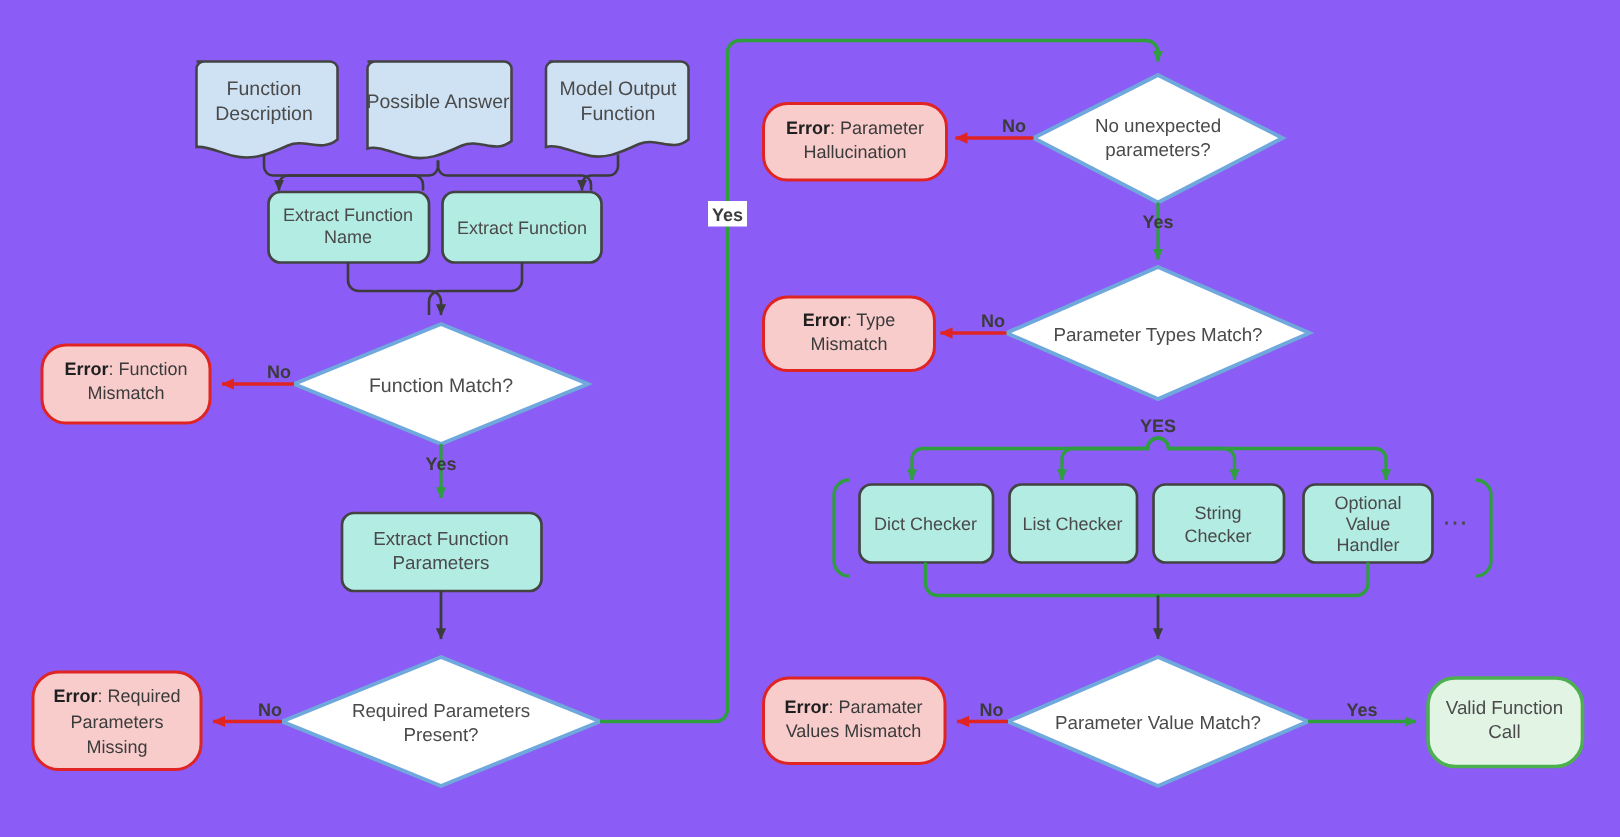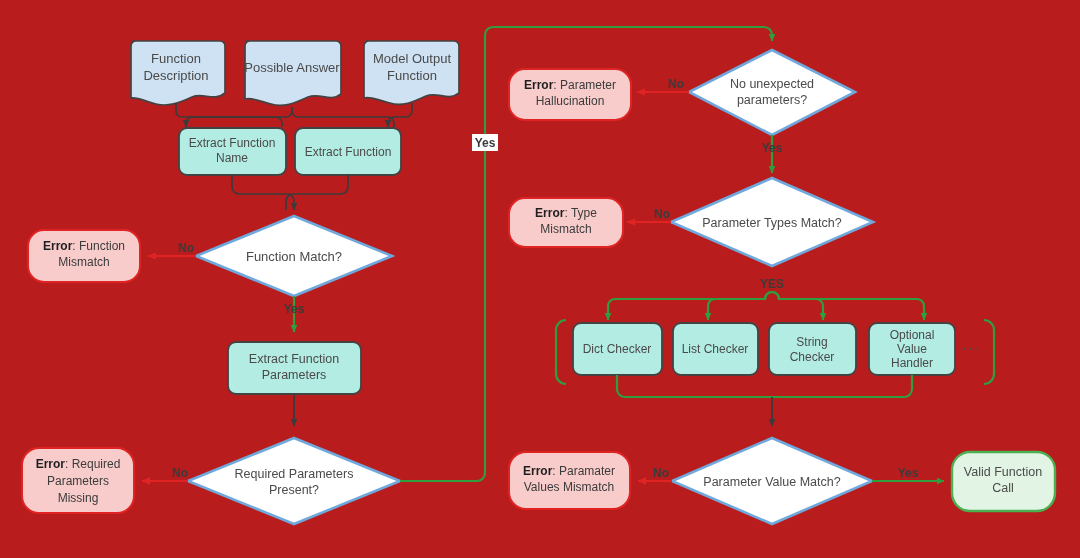--- a/index.html
+++ b/index.html
@@ -1,16 +1,16 @@
 <!DOCTYPE html>
 <html><head>
 <meta charset="utf-8">
 <style>
   html,body{margin:0;padding:0;background:#ffffff;}
-  #stage{position:relative;width:1080px;height:558px;background:#b91c1c;
+  #stage{position:relative;width:1080px;height:558px;background:#8b5cf6;
          font-family:"Liberation Sans", sans-serif;overflow:hidden;}
   svg{position:absolute;left:0;top:0;width:1080px;height:558px;}
   .nodetext{font-family:"Liberation Sans", sans-serif;fill:#4a4a4a;}
   .errtext{font-family:"Liberation Sans", sans-serif;fill:#3b3b3b;}
   .errbold{font-weight:bold;fill:#1f1f1f;}
   .edgelabel{font-family:"Liberation Sans", sans-serif;font-weight:bold;
              font-size:12px;fill:#3b3b3b;}
   .ellipsis{font-family:"Liberation Sans", sans-serif;font-size:17px;fill:#4a4a4a;}
 </style>
 </head>

